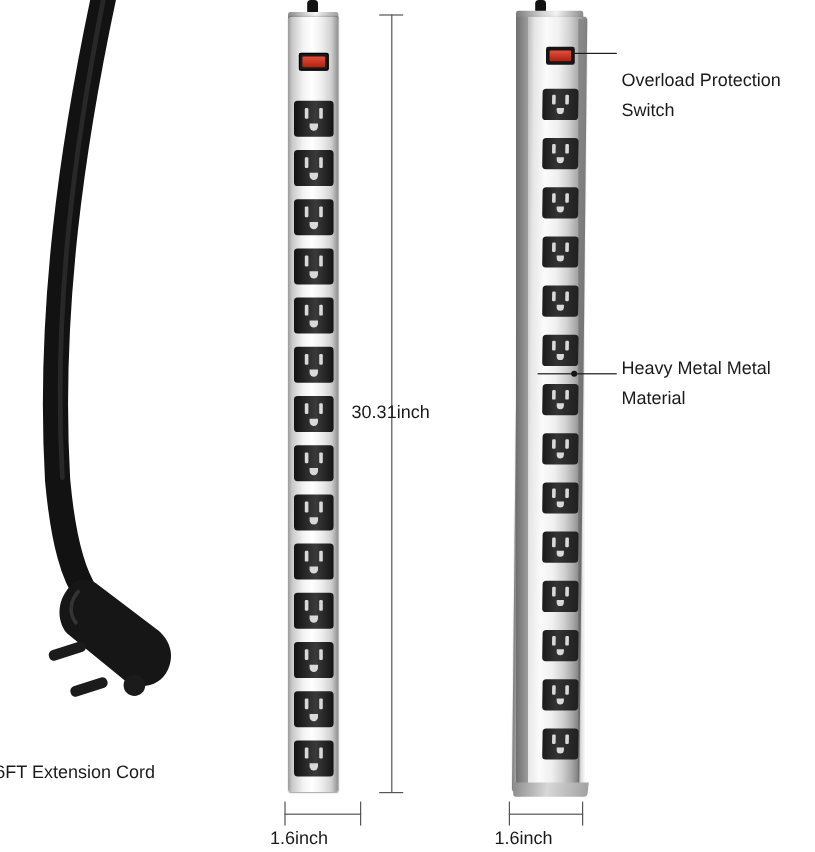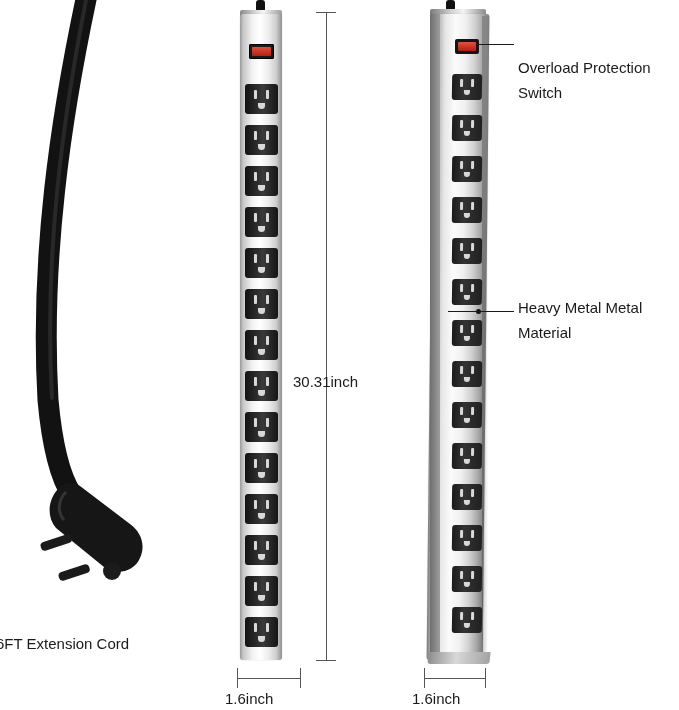--- a/index.html
+++ b/index.html
@@ -44,21 +44,20 @@
   }
   .dim-label {
     position: absolute;
     font-size: 15px;
     color: #1a1a1a;
     white-space: nowrap;
   }
   .dim-label.height {
     left: 293px;
     top: 335px;
-    margin-top: 38px;
   }
   .dim-label.width-left {
     left: 225px;
     top: 690px;
   }
   .dim-label.width-right {
     left: 412px;
     top: 690px;
   }
 

